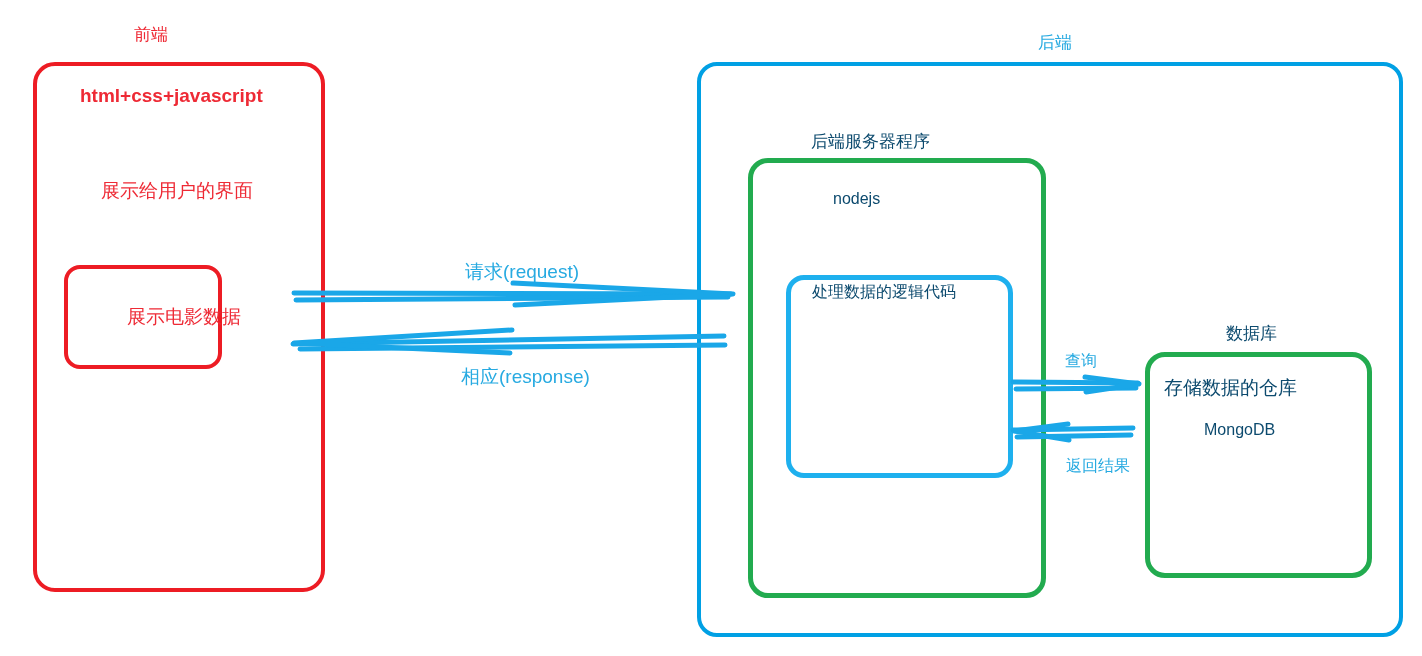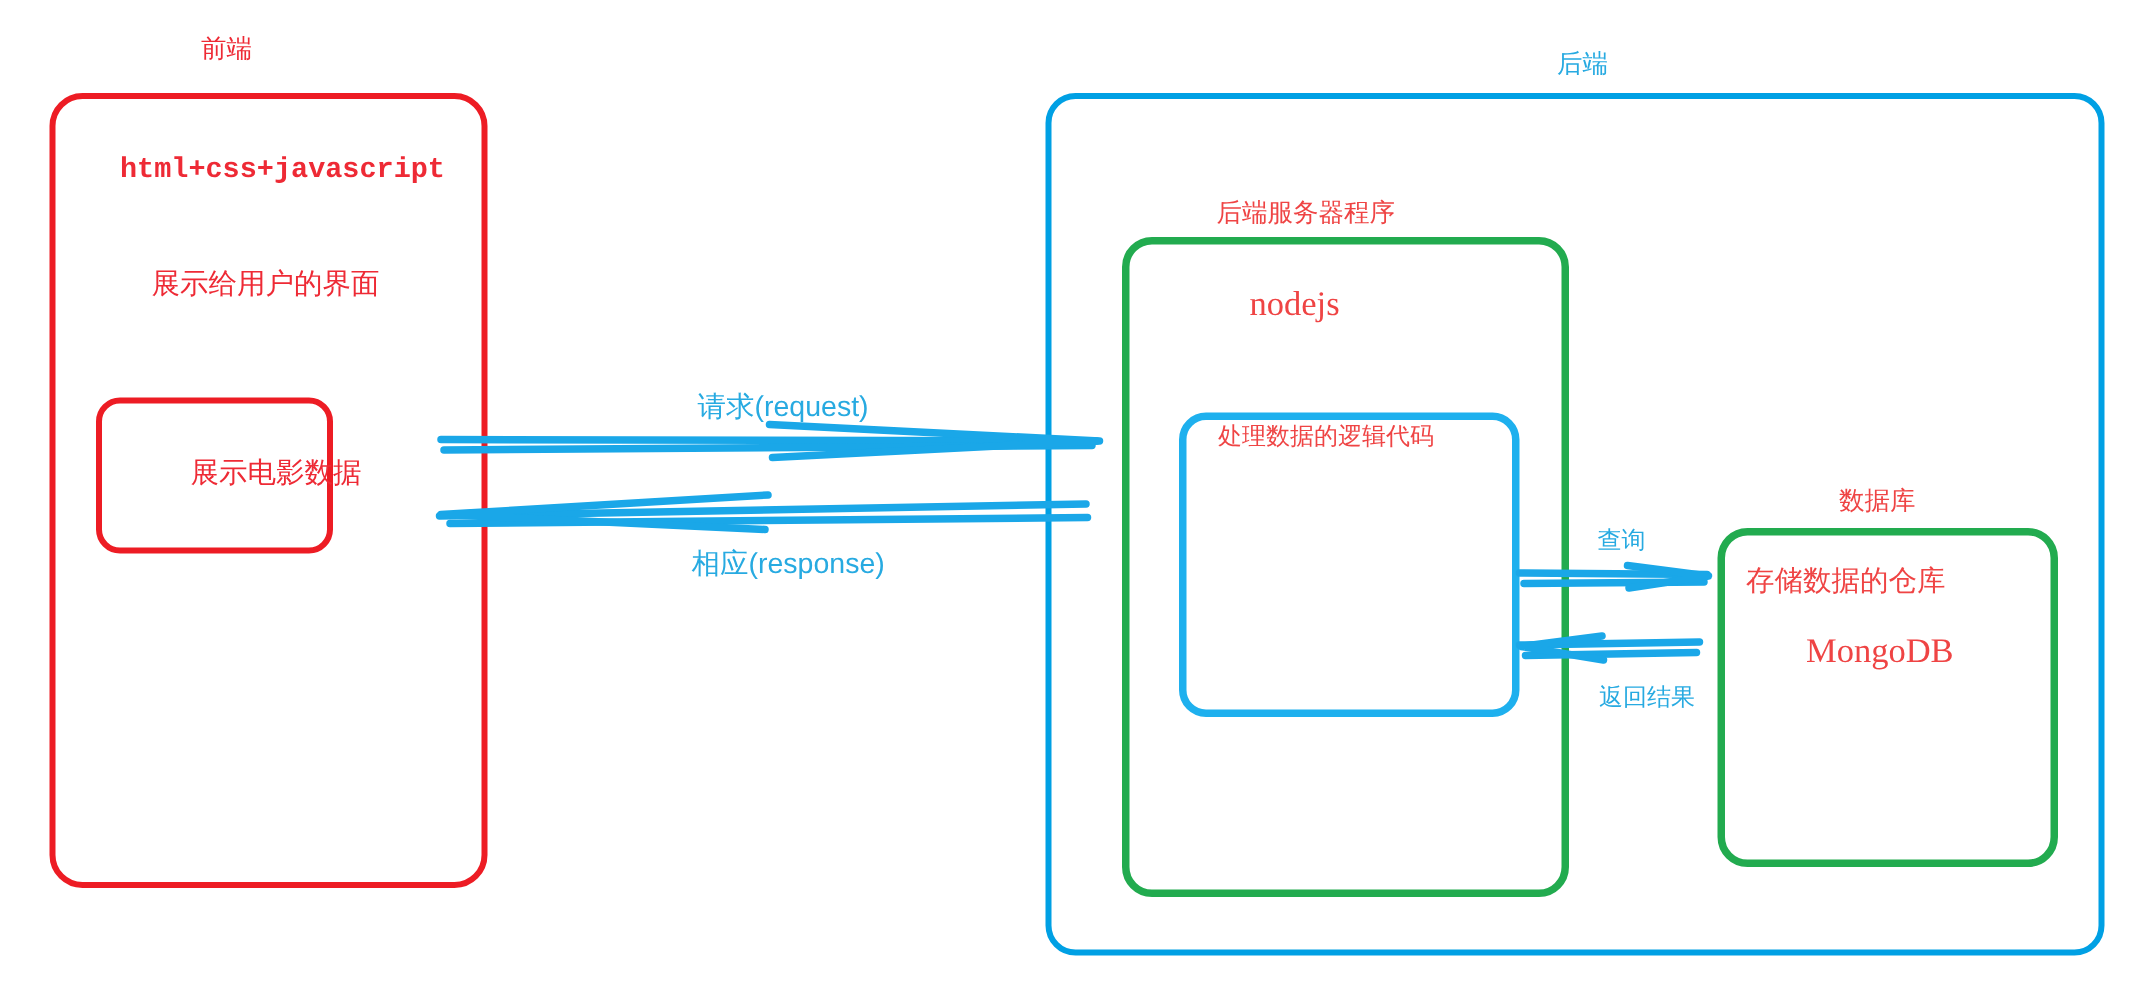--- a/index.html
+++ b/index.html
@@ -25,48 +25,48 @@
   .box-red-in   { border-color: #ed1c24; border-width: 4px; border-radius: 16px; }
   .box-blue     { border-color: #00a0e4; border-width: 4px; border-radius: 20px; }
   .box-blue-in  { border-color: #1eb0ee; border-width: 5px; border-radius: 18px; }
   .box-green    { border-color: #22ab4f; border-width: 5px; border-radius: 20px; }
 
   .lbl {
     position: absolute;
     white-space: nowrap;
     line-height: 1;
   }
-  .lbl-red    { color: #ee2a35; font-family: Liberation Mono, monospace; }
+  .lbl-red    { color: #ee2a35; }
   .lbl-blue   { color: #27aae1; text-align: right; }
-  .lbl-green  { color: #ef4444; }
+  .lbl-green  { color: #0c4a6e; }
 
   .t-title   { font-size: 17px; }
   .t-body    { font-size: 19px; margin-left: 27px; }
   .t-bold    { font-size: 19px; font-weight: bold; }
-  .t-mono    { font-size: 23px; font-family: Liberation Serif, serif; }
+  .t-mono    { font-size: 16px; }
   .t-small   { font-size: 16px; }
 
   svg.arrows {
     position: absolute;
     left: 0; top: 0;
     width: 1422px;
     height: 656px;
     pointer-events: none;
   }
 </style>
 </head>
 <body>
 
 <div id="canvas">
 
   <div class="lbl lbl-red t-title" style="left:134px; top:26px;">前端</div>
 
   <div class="box box-red" style="left:33px; top:62px; width:292px; height:530px;"></div>
 
-  <div class="lbl lbl-red t-bold" style="left:80px; top:104px;">html+css+javascript</div>
+  <div class="lbl lbl-red t-bold" style="left:80px; top:86px;">html+css+javascript</div>
 
   <div class="lbl lbl-red t-body" style="left:74px; top:181px;">展示给用户的界面</div>
 
   <div class="box box-red-in" style="left:64px; top:265px; width:158px; height:104px;"></div>
 
   <div class="lbl lbl-red t-body" style="left:100px; top:307px;">展示电影数据</div>
 
   <div class="lbl lbl-blue t-title" style="left:1038px; top:34px;">后端</div>
 
   <div class="box box-blue" style="left:697px; top:62px; width:706px; height:575px;"></div>

